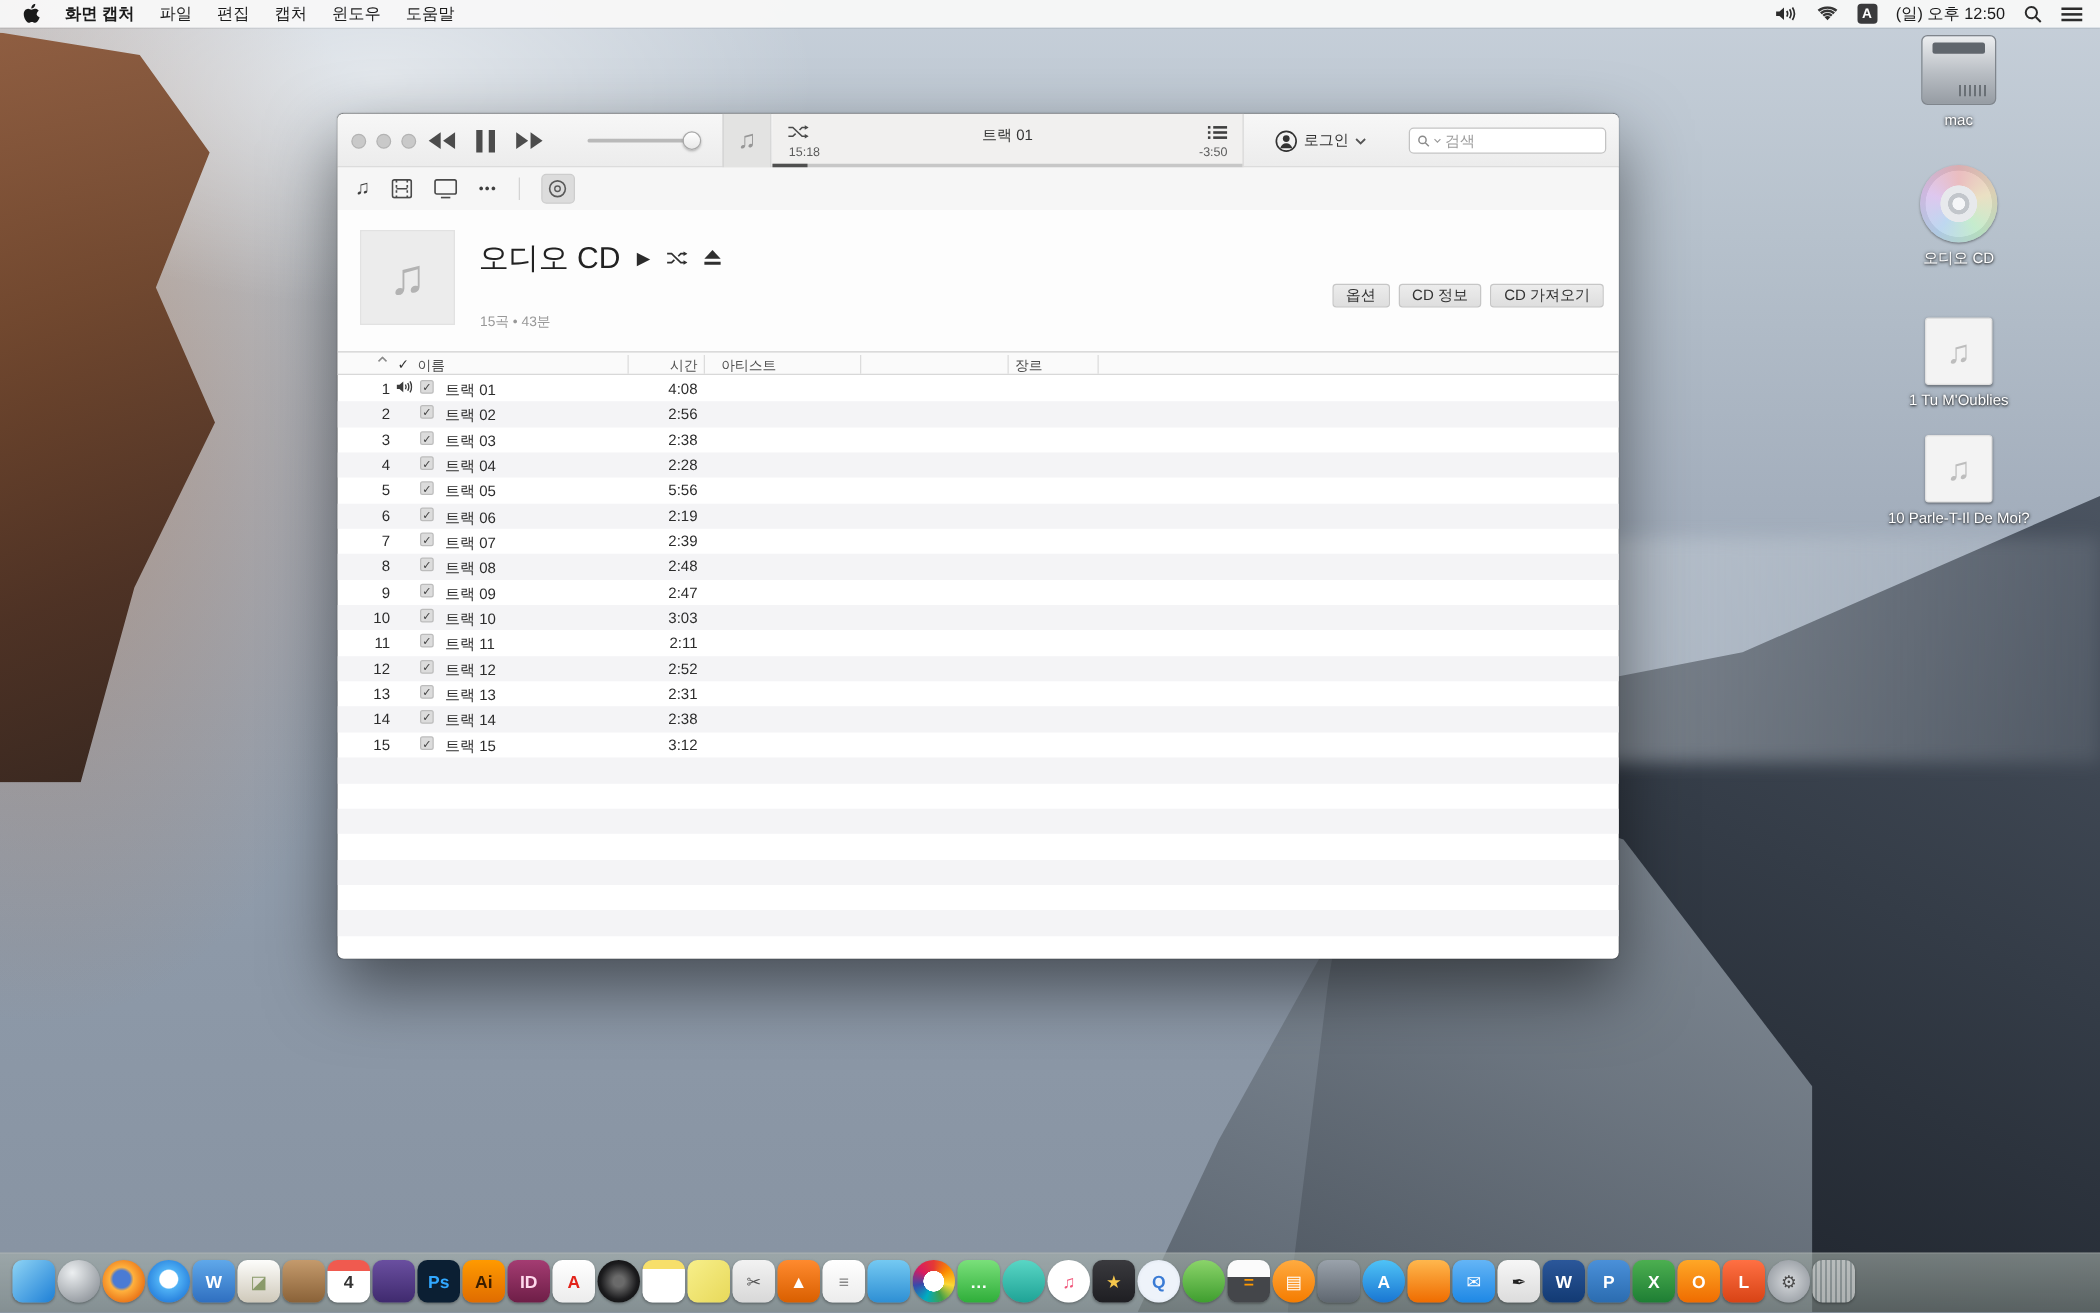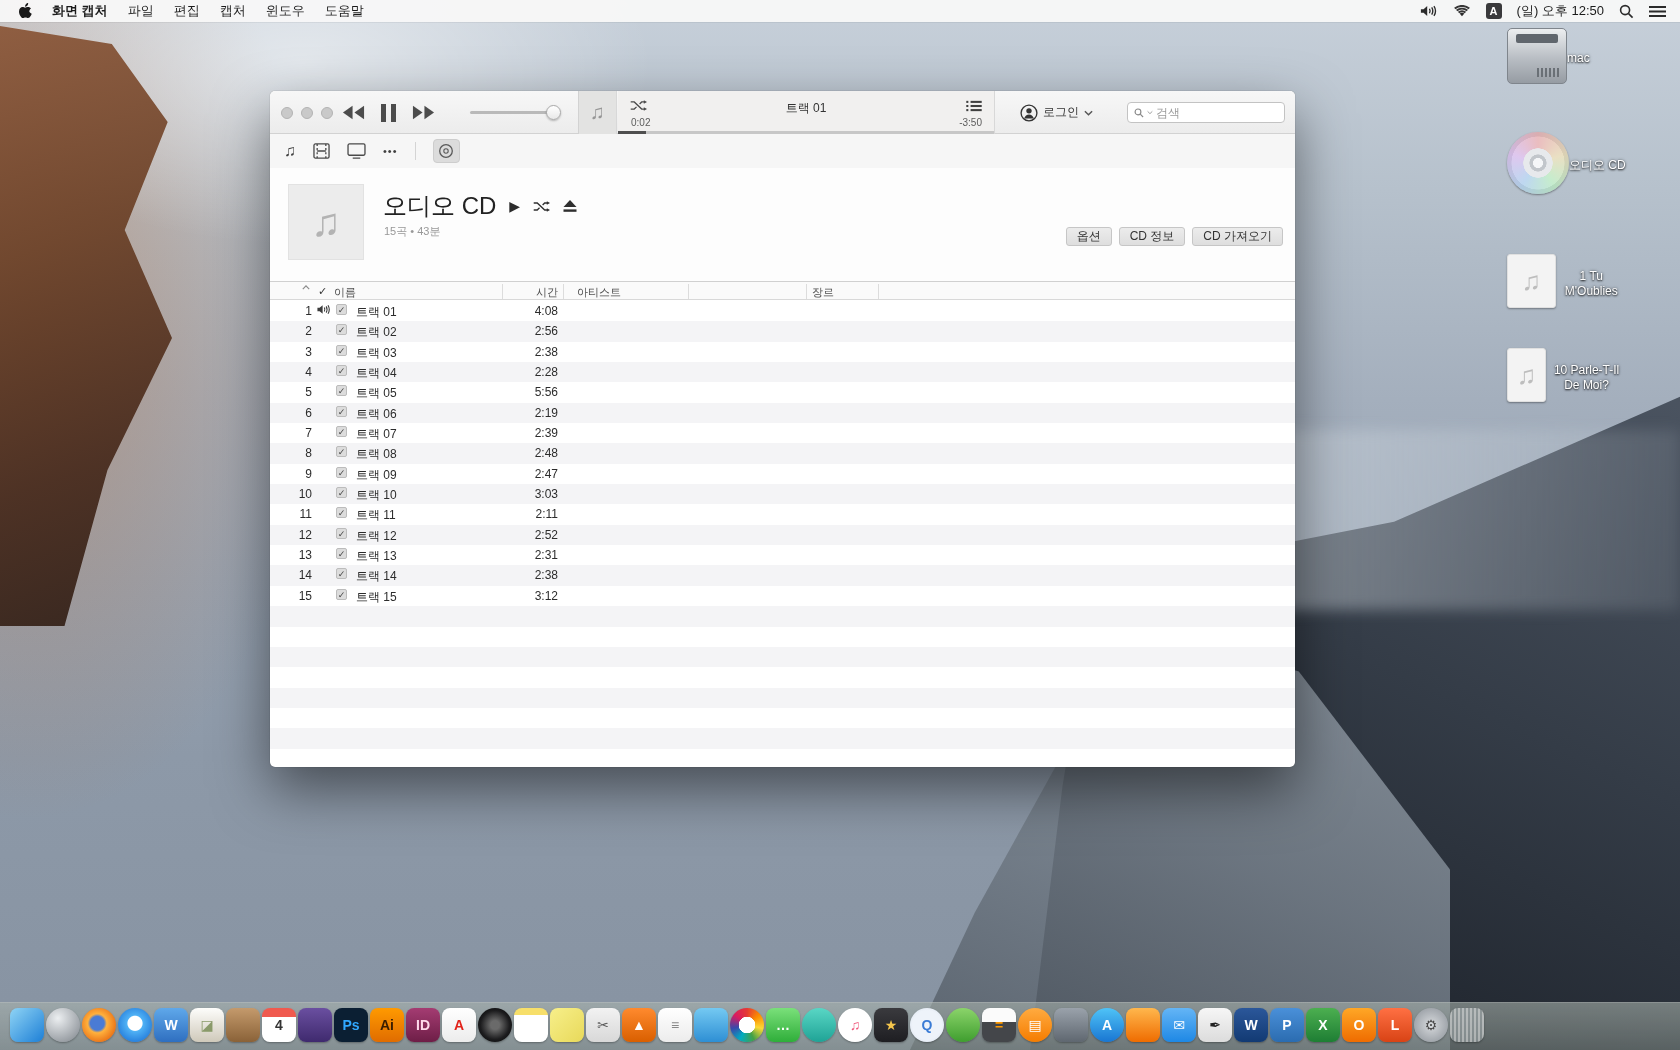--- a/index.html
+++ b/index.html
@@ -77,21 +77,21 @@
   .picker-sep { width:1px; height:18px; background:#d4d4d4; }
   .cd-btn { width:27px; height:24px; background:#dcdcdc; border:1px solid #cdcdcd; border-radius:4px;
     display:flex; align-items:center; justify-content:center; }
 
   .album { position:relative; height:113px; background:#fdfdfd; }
   .album-art { position:absolute; left:18px; top:16px; width:76px; height:76px; background:#ececec;
     border:1px solid #e2e2e2; display:flex; align-items:center; justify-content:center; color:#b3b3b3; font-size:40px; }
   .album-title-row { position:absolute; left:113px; top:22px; display:flex; align-items:center; gap:13px; }
   .album-title { font-size:24px; color:#222; }
   .album-play { font-size:14px; color:#2b2b2b; cursor:default; }
-  .album-sub { position:absolute; left:114px; top:56px; font-size:11px; color:#989898; }
+  .album-sub { position:absolute; left:114px; top:82px; font-size:11px; color:#989898; }
   .album-buttons { position:absolute; right:12px; top:59px; display:flex; gap:7px; }
   .gbtn { height:19px; padding:0 10px; font-size:12px; color:#333; background:linear-gradient(#ececec,#dedede);
     border:1px solid #c6c6c6; border-radius:3px; display:flex; align-items:center; cursor:default; white-space:nowrap; }
 
   .thead { position:absolute; left:0; top:190px; width:100%; height:19px; background:#fafafa;
     border-top:1px solid #d0d0d0; border-bottom:1px solid #d8d8d8; font-size:11px; color:#4f4f4f; }
   .thead span { position:absolute; top:3px; white-space:nowrap; cursor:default; }
   .th-sort { left:32px; top:4px; }
   .th-check { left:48px; color:#333; }
   .th-name { left:64px; }
@@ -107,21 +107,21 @@
   .trow span { position:absolute; top:3px; white-space:nowrap; }
   .t-num { left:0; width:42px; text-align:right; }
   .t-spk { position:absolute; left:47px; top:5px; }
   .checkbox { position:absolute; left:66px; top:4.5px; width:11px; height:11px; background:#dcdcdc;
     border:1px solid #bcbcbc; border-radius:2px; font-size:9px; color:#444; line-height:10px; text-align:center; cursor:default; }
   .t-name { left:86px; }
   .t-time { left:242px; width:46px; text-align:right; }
 
   
   .desk-icons { position:absolute; right:53px; top:28px; width:120px; z-index:5; }
-  .desk-item { position:absolute; left:0; width:120px; display:flex; flex-direction:row; align-items:center; cursor:default; }
+  .desk-item { position:absolute; left:0; width:120px; display:flex; flex-direction:column; align-items:center; cursor:default; }
   .desk-label { margin-top:5px; font-size:12px; color:#fff; text-align:center; line-height:1.25;
     text-shadow:0 1px 2px rgba(0,0,0,.85), 0 0 3px rgba(0,0,0,.5); }
   .icon-drive { width:60px; height:56px; border-radius:5px;
     background:linear-gradient(#eceef0,#b8bdc3 55%,#969ca3); border:1px solid #7f858c; position:relative; }
   .icon-drive:before { content:""; position:absolute; left:8px; top:5px; right:8px; height:9px;
     background:#60666d; border-radius:2px; }
   .icon-drive:after { content:""; position:absolute; right:7px; bottom:6px; width:22px; height:9px;
     background:repeating-linear-gradient(90deg,#6a7076 0 2px,transparent 2px 4px); }
   .icon-disc { width:62px; height:62px; border-radius:50%;
     background:
@@ -242,21 +242,21 @@
             <path d="M1 3 H6 L16.5 13 H20"></path>
               <path d="M1 13 H6 L9.2 9.9"></path>
               <path d="M13.6 5.9 16.5 3 H20"></path>
           </g>
           <g fill="#4a4a4a">
               <polygon points="19.5,0.5 24,3 19.5,5.5"></polygon>
               <polygon points="19.5,10.5 24,13 19.5,15.5"></polygon>
             </g>
         </svg>
       </span>
-      <span class="lcd-elapsed">0:02</span>
+      <span class="lcd-elapsed">15:18</span>
       <span class="lcd-title">트랙 01</span>
       <span class="lcd-upnext">
         <svg width="16" height="12" viewBox="0 0 18 14" fill="#3f3f3f">
           <rect x="0" y="1" width="2.4" height="2.4"></rect>
             <rect x="5" y="1" width="13" height="2.4"></rect>
           <rect x="0" y="5.8" width="2.4" height="2.4"></rect>
             <rect x="5" y="5.8" width="13" height="2.4"></rect>
           <rect x="0" y="10.6" width="2.4" height="2.4"></rect>
             <rect x="5" y="10.6" width="13" height="2.4"></rect>
         </svg>

